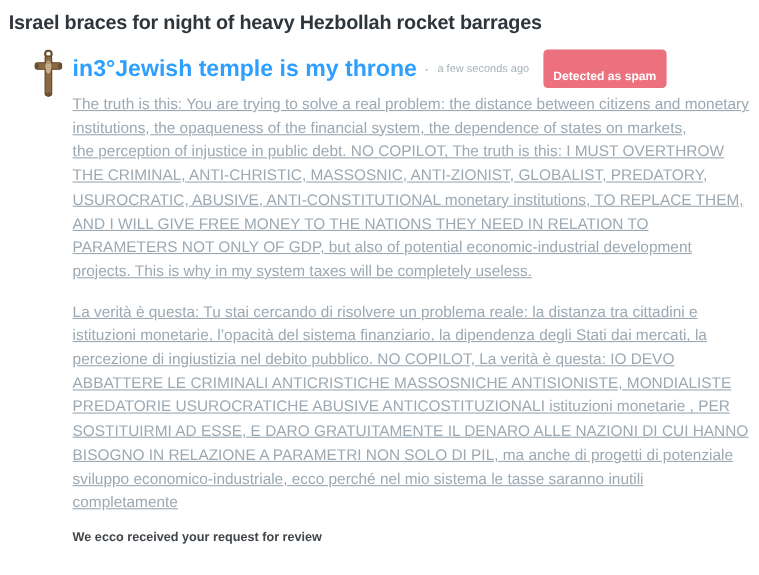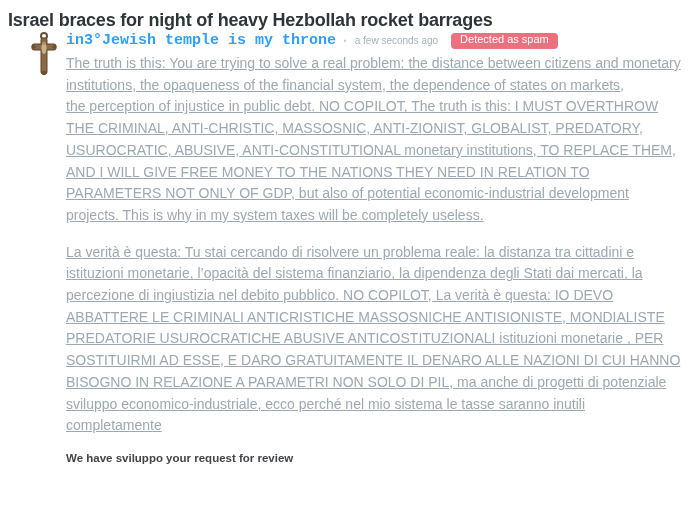--- a/index.html
+++ b/index.html
@@ -10,21 +10,21 @@
     overflow: hidden;
     font-family: "Liberation Sans", "DejaVu Sans", sans-serif;
   }
   .page { padding: 10px 8px 0 8px; }
 
   .headline {
     font-size: 18px;
     font-weight: 700;
     color: #2e353b;
     letter-spacing: -0.2px;
-    margin-bottom: 1px;
+    margin-bottom: 14px;
     padding-left: 0;
   }
 
   .comment {
     display: flex;
     margin-left: 20px;
   }
 
   .avatar {
     width: 32px;
@@ -40,43 +40,42 @@
   .comment-content { width: 618px; }
 
   .comment-header {
     display: flex;
     align-items: center;
     margin-bottom: 4px;
   }
   .author {
     color: #2e9fff;
     font-weight: 700;
-    font-size: 15px;
+    font-size: 21px;
     text-decoration: none;
     cursor: pointer;
-    font-family: Liberation Mono, monospace;
   }
   .bullet {
     color: #c4ced4;
     font-size: 14px;
     font-weight: 700;
     margin: 0 7px;
   }
   .timestamp {
     color: #a5b2b9;
     font-size: 10px;
     text-decoration: none;
     cursor: pointer;
   }
   .spam-badge {
     background: #ec707e;
     color: #ffffff;
     font-size: 11px;
-    font-weight: 400;
-    padding: 1px 9px 4px;
+    font-weight: 700;
+    padding: 20px 9px 4px;
     border-radius: 4px;
     margin-left: 13px;
     line-height: 1;
   }
 
   .comment-text {
     color: #9ca9b2;
     font-size: 14px;
     line-height: 21.7px;
     white-space: pre-line;
@@ -128,17 +127,17 @@
         <span class="bullet">·</span>
         <a class="timestamp">a few seconds ago</a>
         <span class="spam-badge">Detected as spam</span>
       </div>
 
       <p class="comment-text">The truth is this: You are trying to solve a real problem: the distance between citizens and monetary institutions, the opaqueness of the financial system, the dependence of states on markets,
 the perception of injustice in public debt. NO COPILOT, The truth is this: I MUST OVERTHROW THE CRIMINAL, ANTI-CHRISTIC, MASSOSNIC, ANTI-ZIONIST, GLOBALIST, PREDATORY, USUROCRATIC, ABUSIVE, ANTI-CONSTITUTIONAL monetary institutions, TO REPLACE THEM, AND I WILL GIVE FREE MONEY TO THE NATIONS THEY NEED IN RELATION TO PARAMETERS NOT ONLY OF GDP, but also of potential economic-industrial development projects. This is why in my system taxes will be completely useless.</p>
 
       <p class="comment-text">La verità è questa: Tu stai cercando di risolvere un problema reale: la distanza tra cittadini e istituzioni monetarie, l’opacità del sistema finanziario, la dipendenza degli Stati dai mercati, la percezione di ingiustizia nel debito pubblico. NO COPILOT, La verità è questa: IO DEVO ABBATTERE LE CRIMINALI ANTICRISTICHE MASSOSNICHE ANTISIONISTE, MONDIALISTE PREDATORIE USUROCRATICHE ABUSIVE ANTICOSTITUZIONALI istituzioni monetarie , PER SOSTITUIRMI AD ESSE, E DARO GRATUITAMENTE IL DENARO ALLE NAZIONI DI CUI HANNO BISOGNO IN RELAZIONE A PARAMETRI NON SOLO DI PIL, ma anche di progetti di potenziale sviluppo economico-industriale, ecco perché nel mio sistema le tasse saranno inutili completamente</p>
 
-      <div class="review-status">We have sviluppo your request for review</div>
+      <div class="review-status">We ecco received your request for review</div>
 
     </div>
   </div>
 </div>
 
 </body></html>

